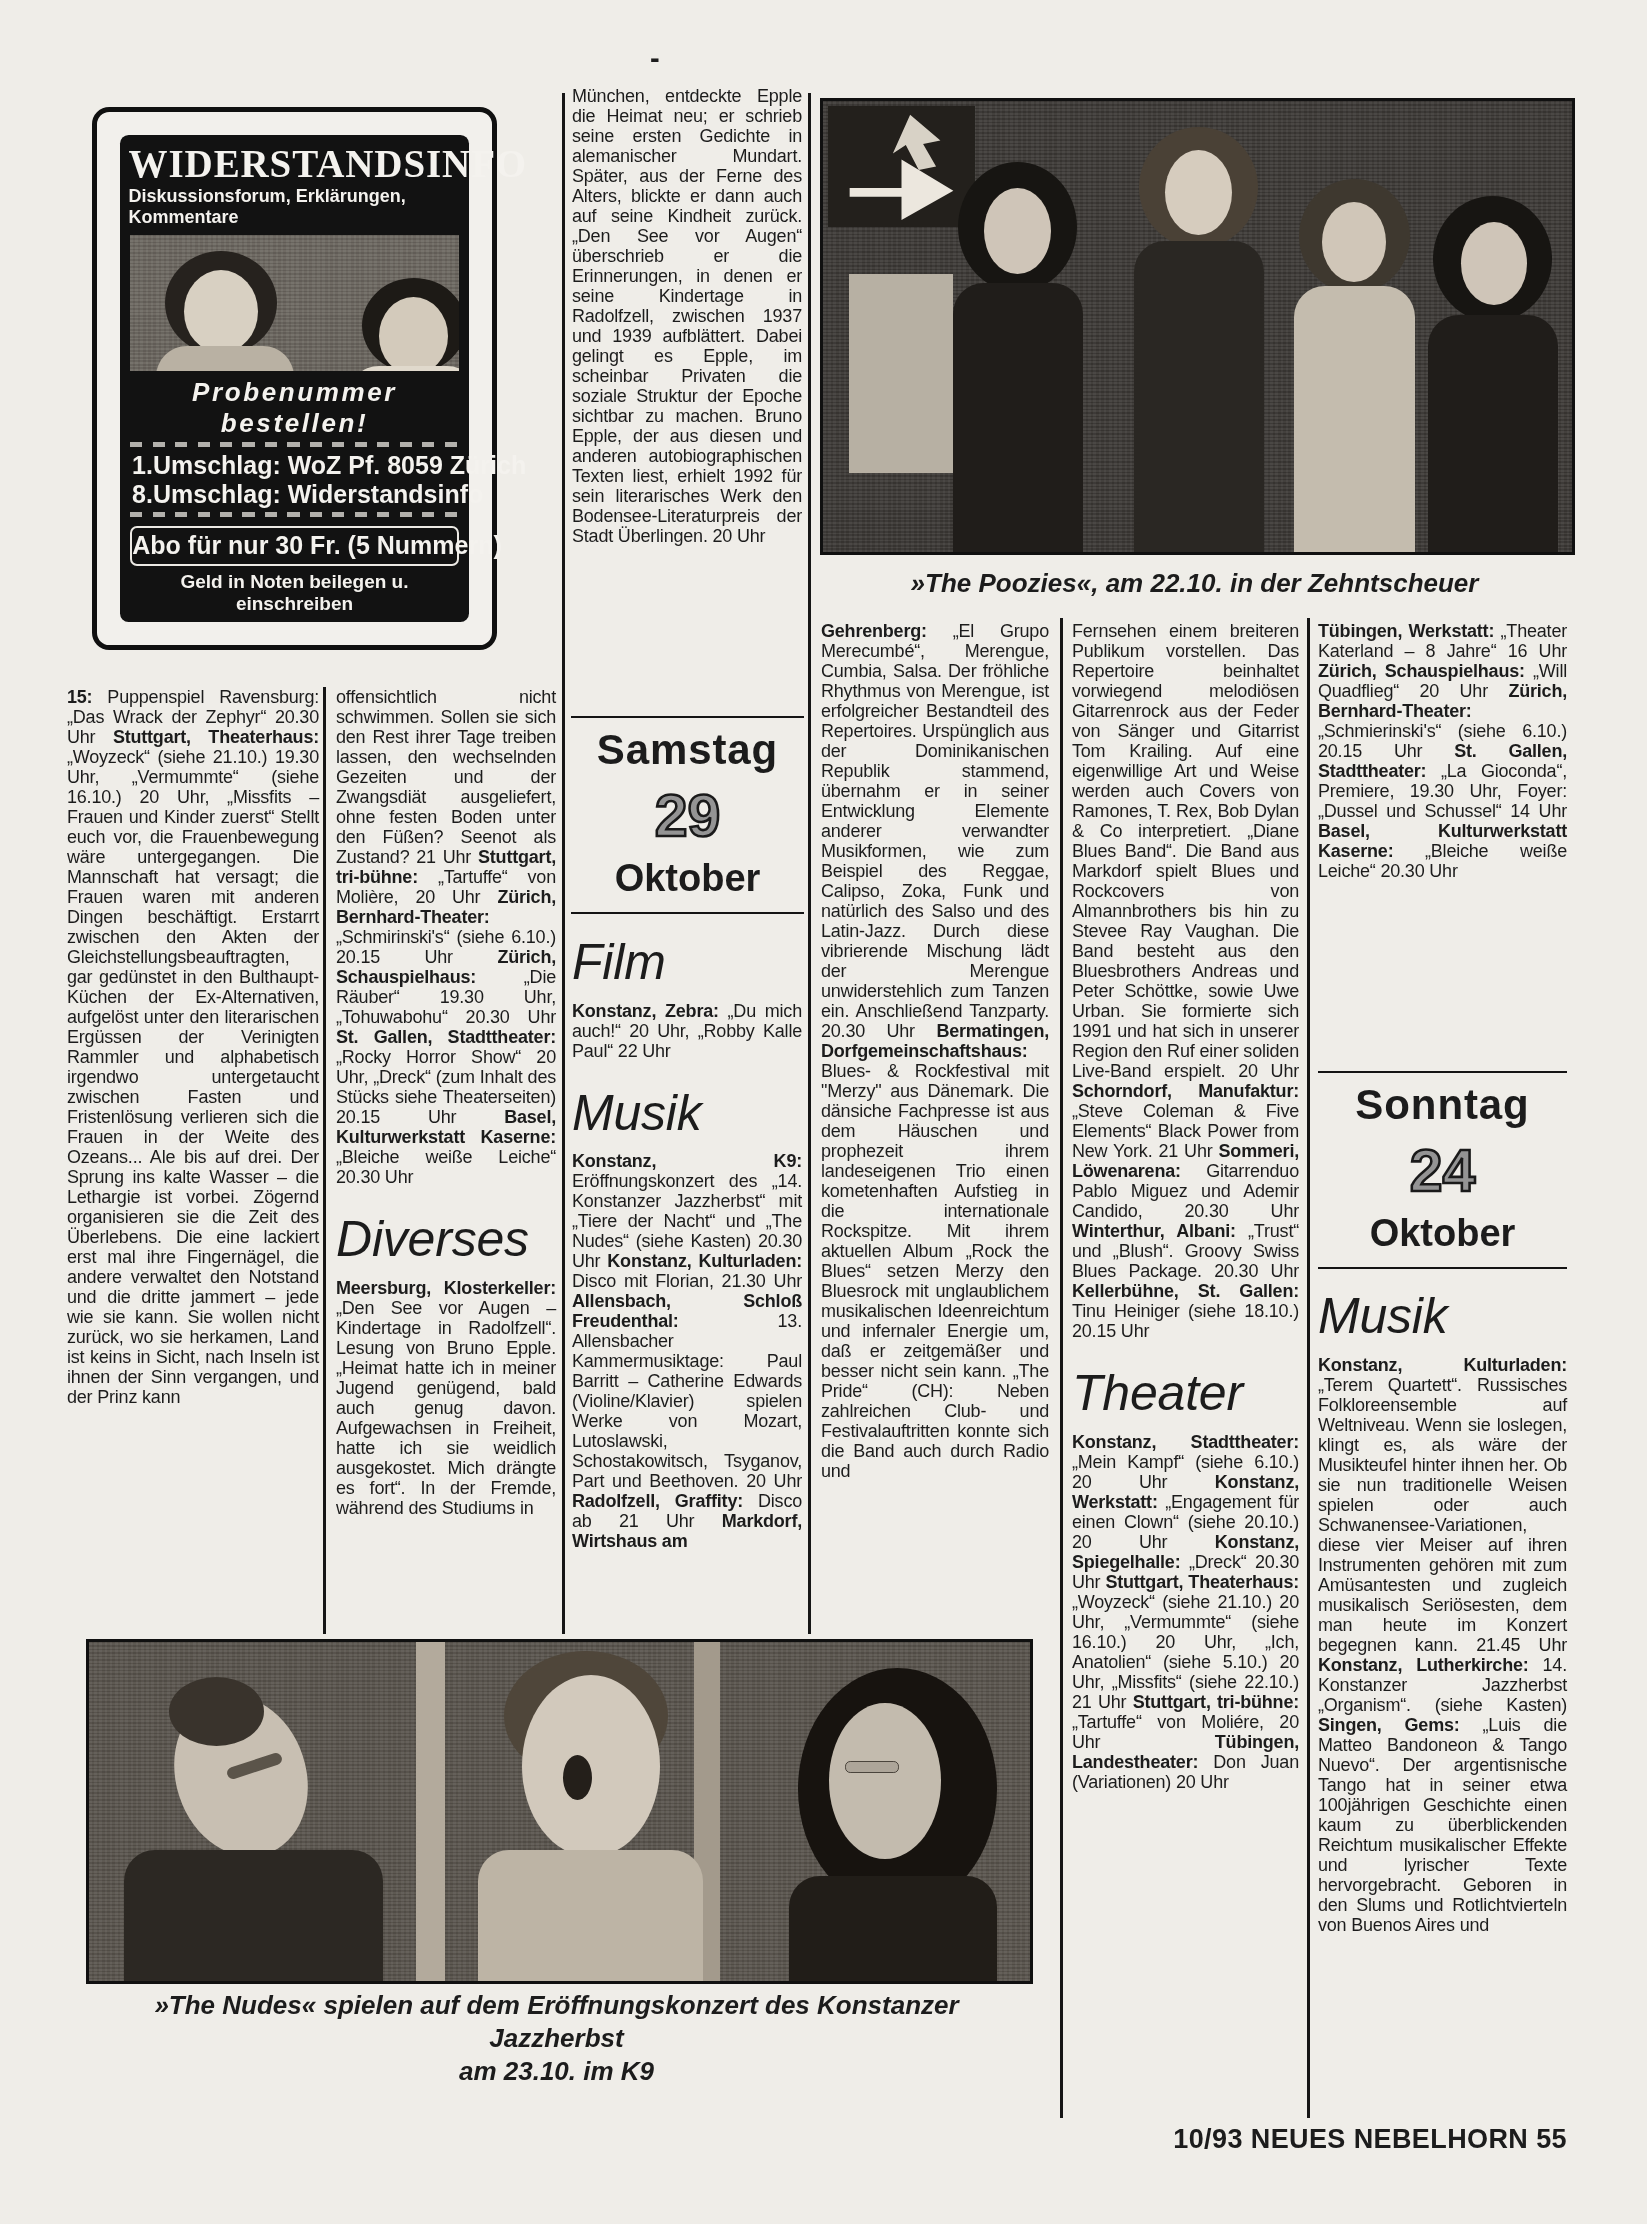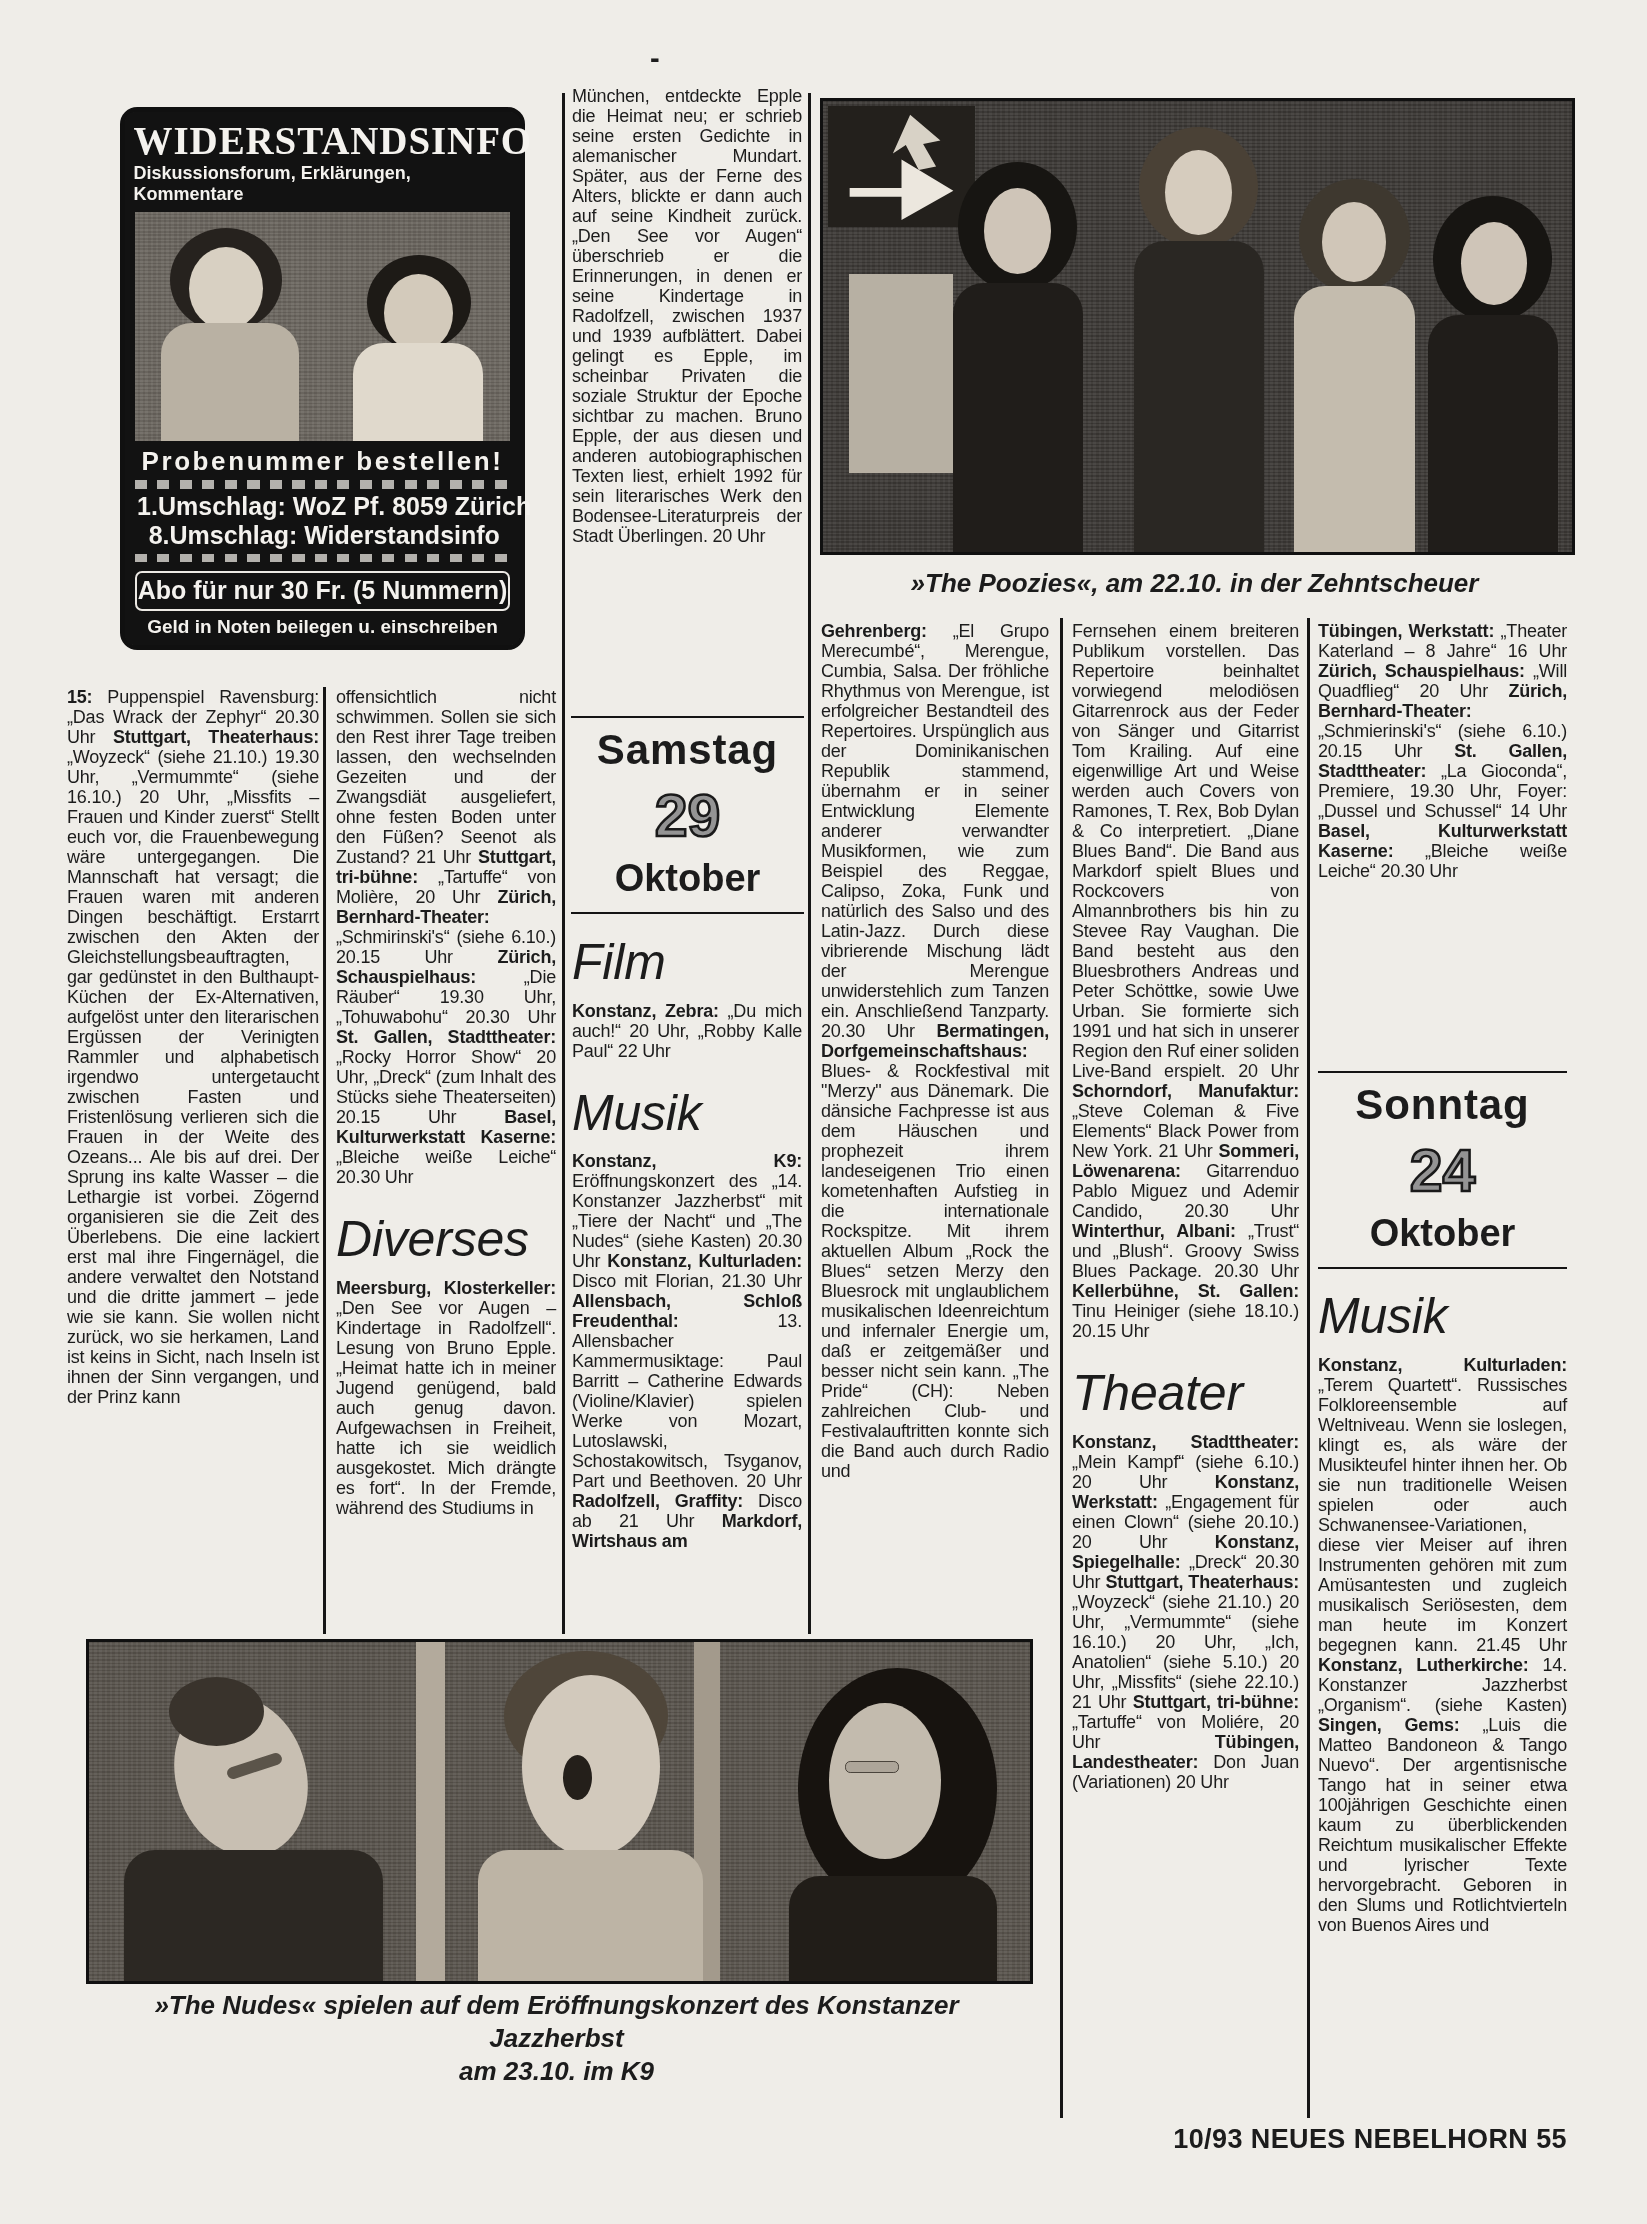--- a/index.html
+++ b/index.html
@@ -65,21 +65,21 @@
   }
   .footer{
     position:absolute;text-align:right;
     font-weight:bold;font-size:27px;letter-spacing:0.4px;
   }
   .top-mark{position:absolute;font-weight:bold;font-size:29px;}
   
   .ad{
     position:absolute;
     border:5.2px solid #101010;border-radius:17.3px;
-    background:#f2f0ec;padding:0;margin-left:28px;
+    background:#f2f0ec;padding:23px;
   }
   .ad-inner{
     background:#121212;color:#f4f2ee;border-radius:8.6px;
     height:100%;box-sizing:border-box;padding:8.6px 8.6px 7px 8.6px;
     display:flex;flex-direction:column;
   }
   .ad-title{
     font-family:"Liberation Serif", serif;font-weight:bold;
     font-size:39px;text-align:center;letter-spacing:0.9px;line-height:1.05;
     white-space:nowrap;
@@ -87,21 +87,21 @@
   .ad-sub{font-weight:bold;font-size:18px;text-align:left;margin-top:1.7px;}
   .ad-photo{
     position:relative;margin:7px 1.7px 5.2px 1.7px;height:232px;
     background:#6b665f;overflow:hidden;
   }
   .ad-stripe{
     height:8.6px;margin:3.5px 1.7px;
     background:repeating-linear-gradient(90deg,#e9e6e0 0 12px,#121212 12px 22.5px);
     opacity:.75;
   }
-  .ad-line-big{font-weight:bold;font-size:26px;text-align:center;letter-spacing:2.6px;}
+  .ad-line-big{font-weight:bold;font-size:26px;text-align:center;letter-spacing:2.6px;font-style:italic;}
   .ad-line{font-weight:bold;font-size:25px;text-align:left;padding-left:3.5px;white-space:nowrap;}
   .ad-abo{
     border:2.6px solid #ece9e4;border-radius:7px;margin:5.2px 1.7px 3.5px 1.7px;
     font-weight:bold;font-size:25px;text-align:center;padding:3.5px 0;
     white-space:nowrap;
   }
   .ad-last{font-weight:bold;font-size:19px;text-align:center;margin-top:1.7px;}
 </style>
 </head>
 <body>

